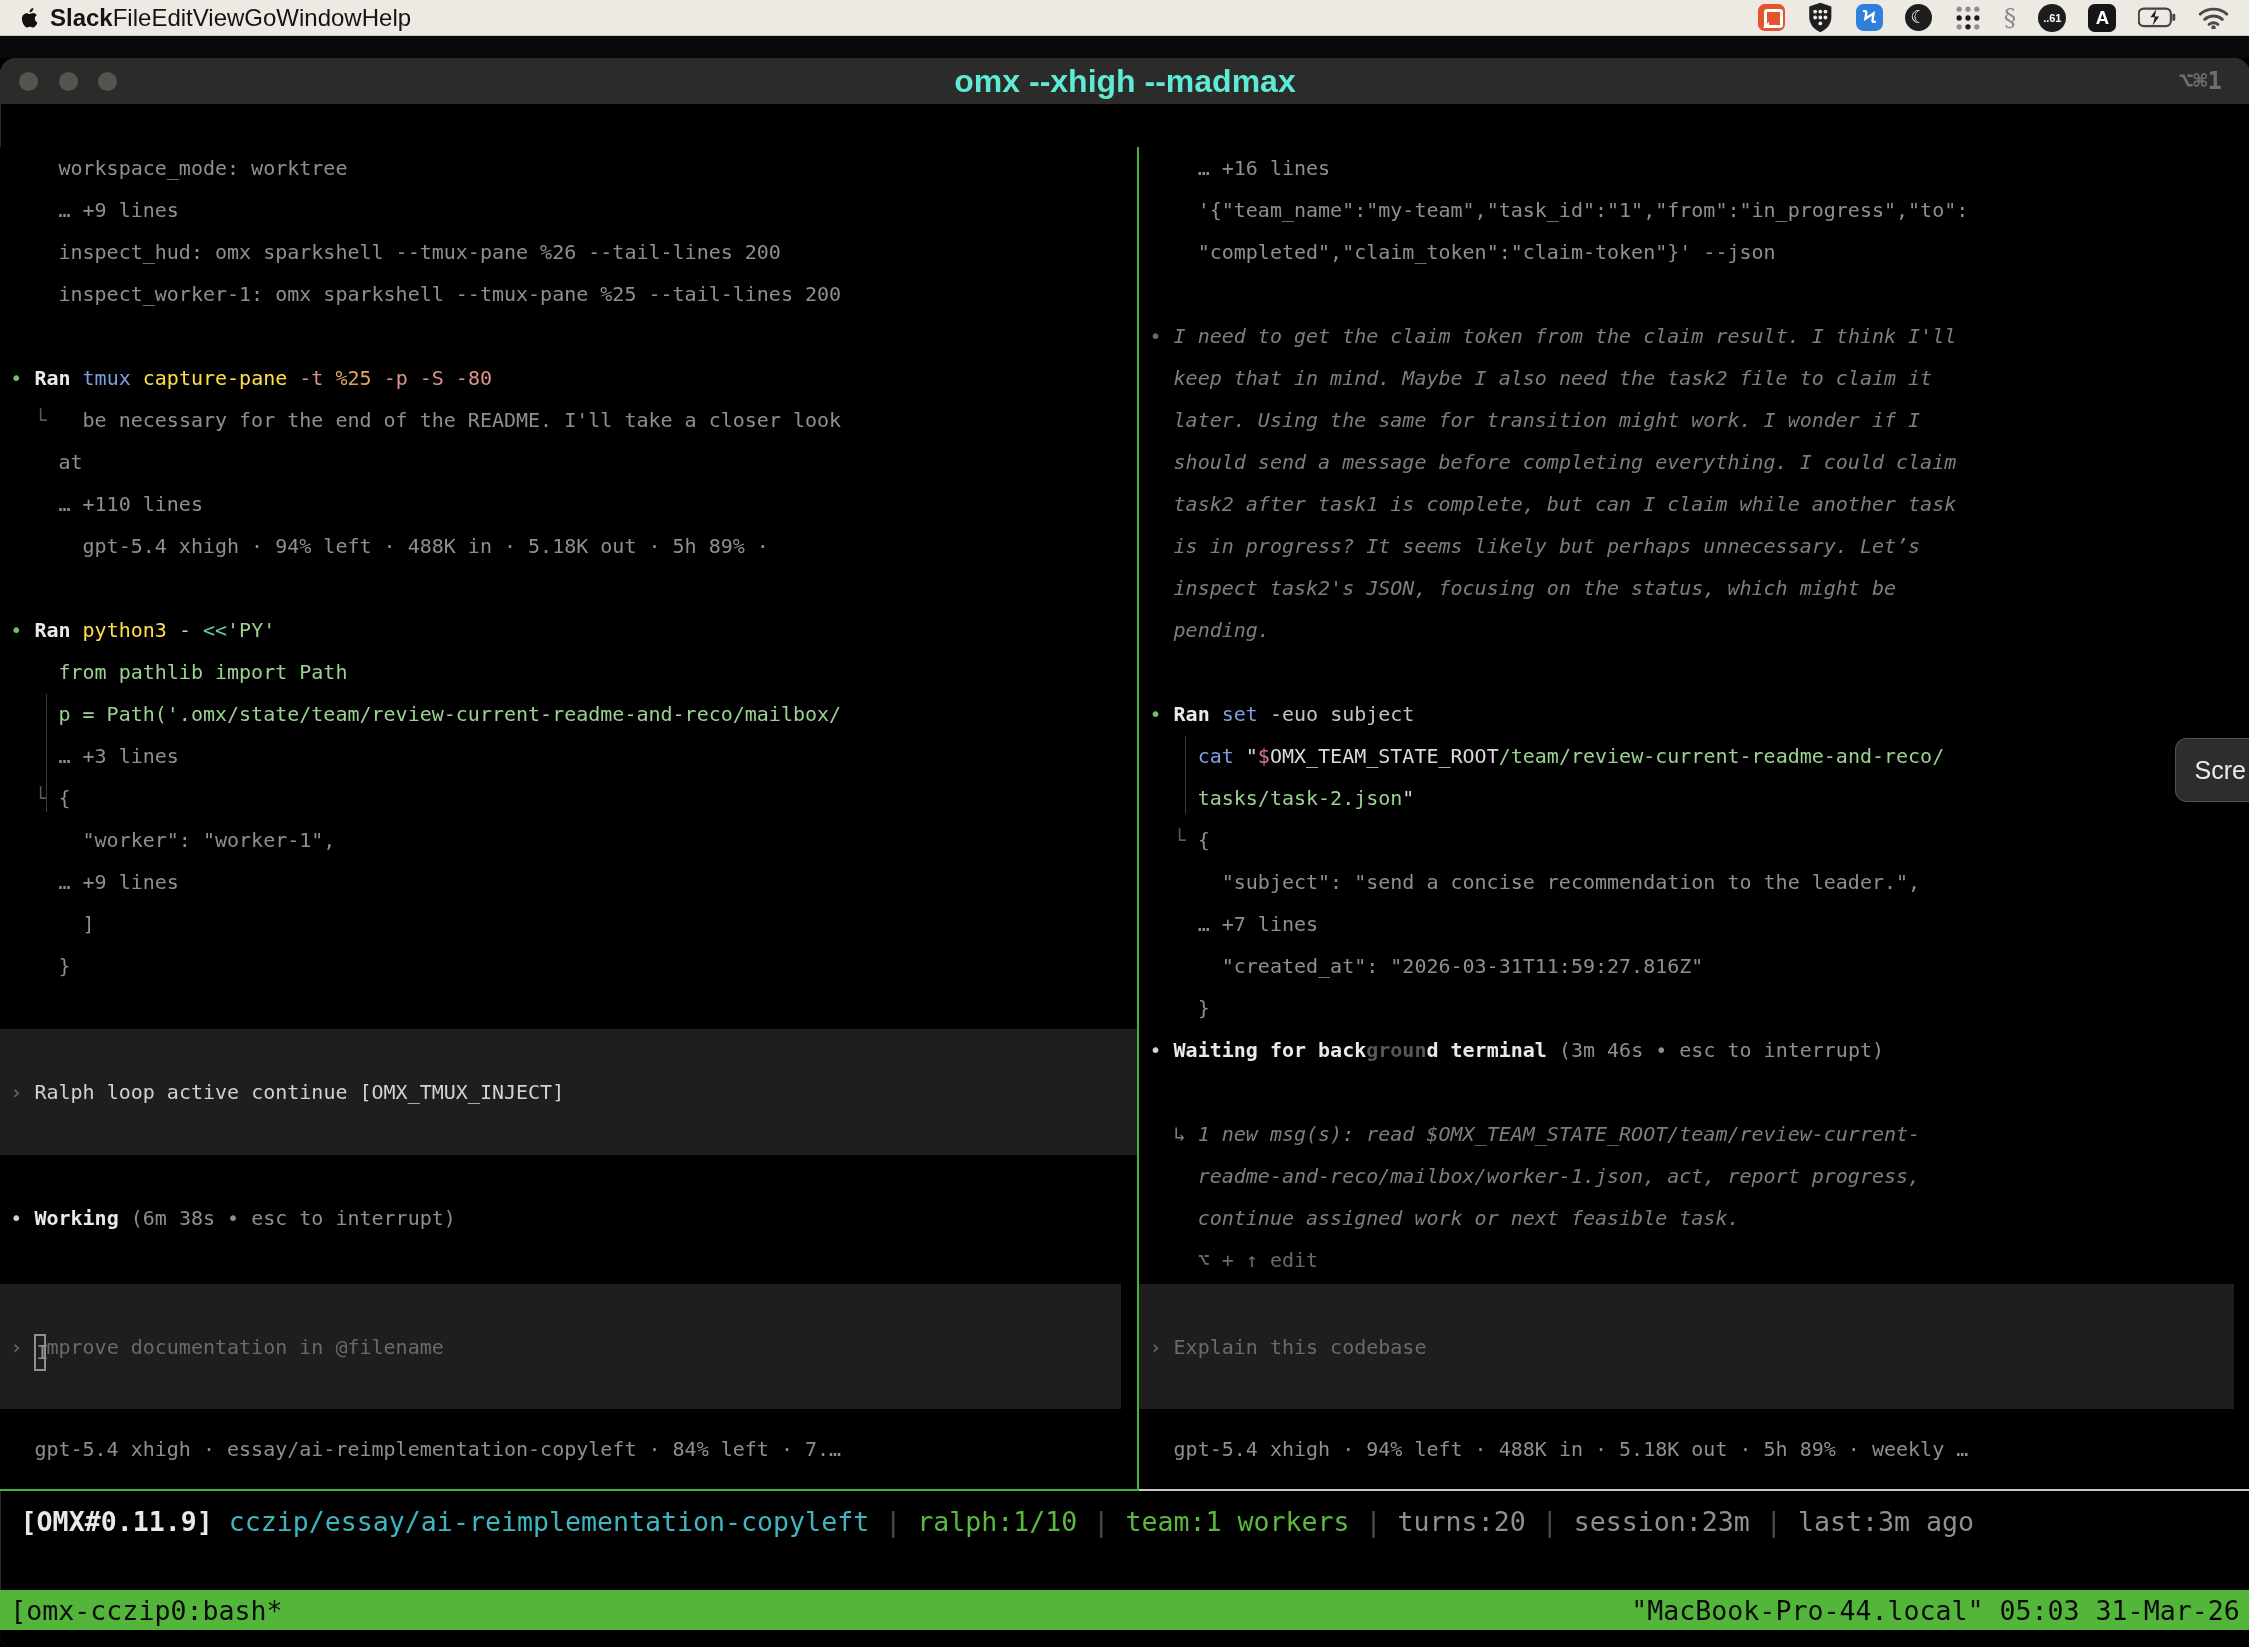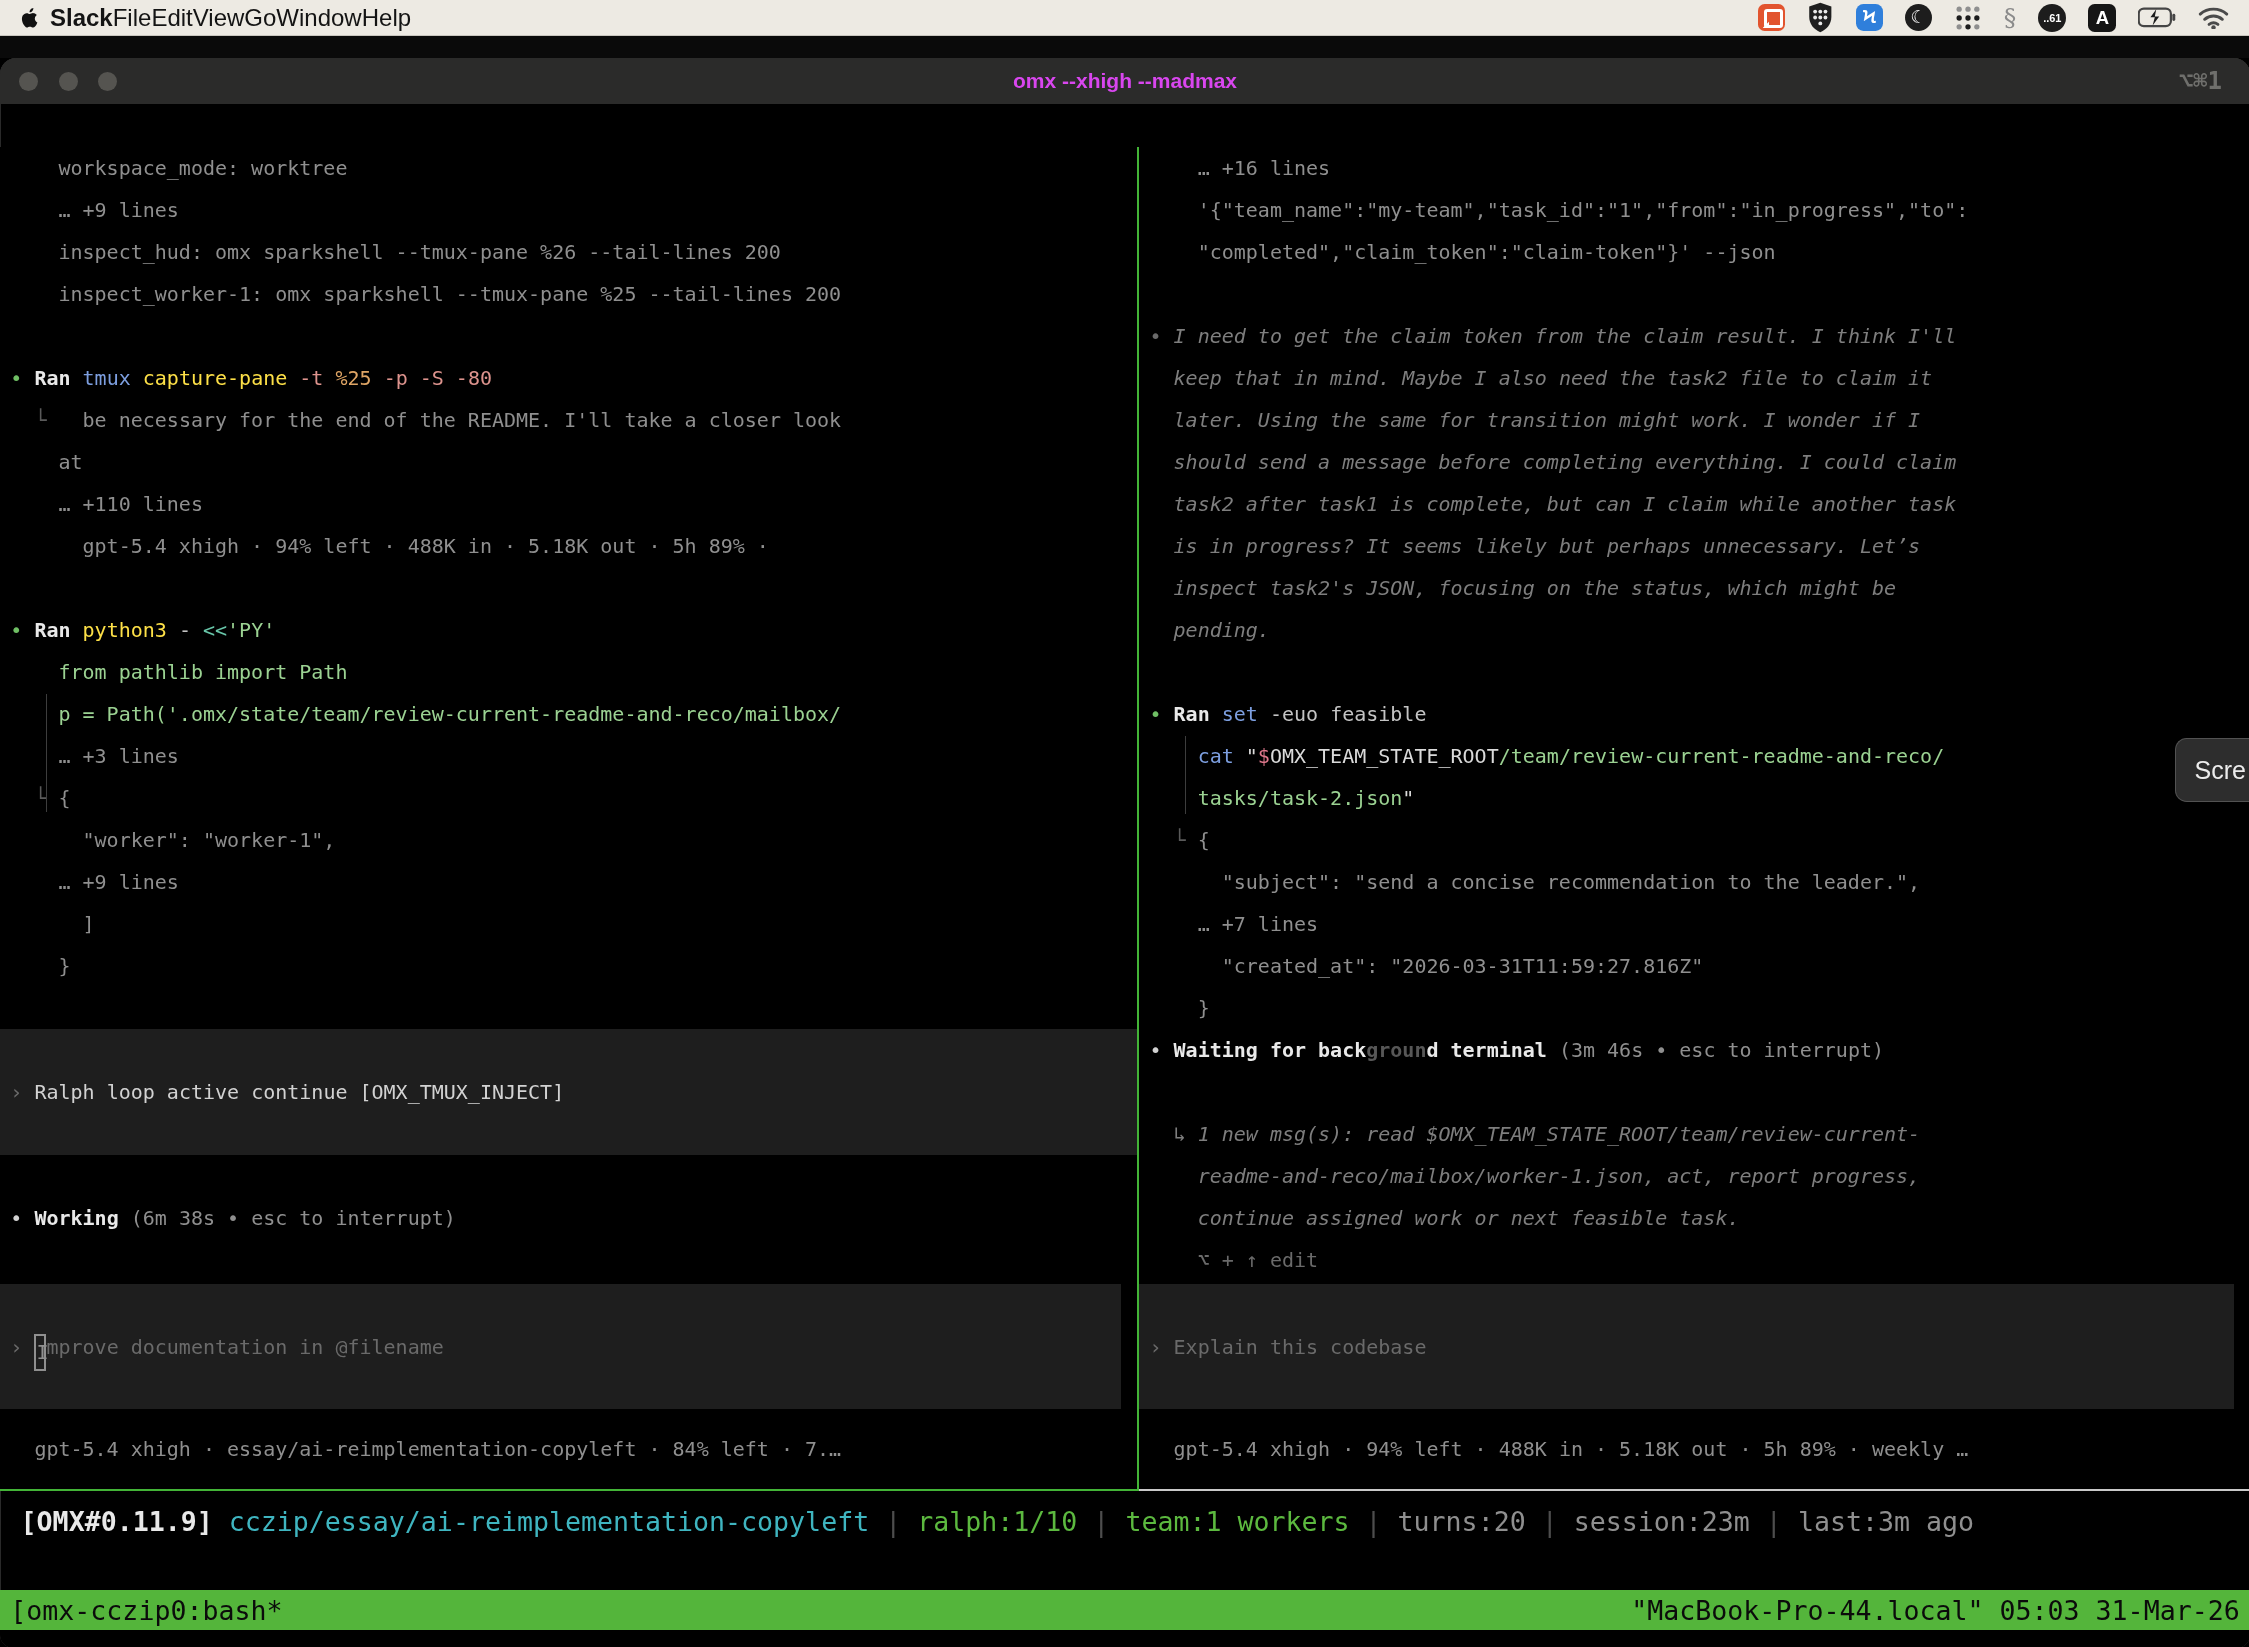--- a/index.html
+++ b/index.html
@@ -37,21 +37,21 @@
   .gap{height:22px;background:#0a0a0a;}
 
   
   .window{height:1590px;background:#000;border-radius:16px 16px 13.3px 13.3px;
           display:flex;flex-direction:column;overflow:hidden;
           box-shadow:0 0 0 0.7px #3c3c3c inset;}
   .titlebar{height:46px;background:#2b2b2a;position:relative;flex:none;
             display:flex;align-items:center;justify-content:center;}
   .lights{position:absolute;left:19px;top:0;bottom:0;display:flex;align-items:center;gap:20.7px;}
   .light{width:19px;height:19px;border-radius:50%;background:#555450;}
-  .wtitle{color:#d946ef;font-size:21px;font-weight:600;
+  .wtitle{color:#5eead4;font-size:32px;font-weight:600;
           font-family:"Liberation Sans","DejaVu Sans",sans-serif;}
   .wshort{position:absolute;right:28px;color:#6f6f6c;font-size:24px;font-weight:700;}
 
   
   .terminal{height:1344px;flex:none;display:flex;background:#000;font-size:20px;line-height:42px;margin-top:43px;}
   .pane{position:relative;overflow:hidden;}
   .pane-left{width:1137px;border-bottom:2.2px solid #43b437;}
   .vdivider{width:2.2px;background:#43b437;flex:none;}
   .pane-right{flex:1;border-bottom:2.2px solid #c9c9c9;}
   .ln{height:42px;white-space:pre;}
@@ -247,21 +247,21 @@
           <div class="ln" style="padding-left: calc(0ch + 10.3px);">&nbsp;</div>
           <div class="ln" style="padding-left: calc(0ch + 10.3px);"><span class="t-dim">• </span><span class="t-ital">I need to get the claim token from the claim result. I think I'll</span></div>
           <div class="ln" style="padding-left: calc(2ch + 10.3px);"><span class="t-ital">keep that in mind. Maybe I also need the task2 file to claim it</span></div>
           <div class="ln" style="padding-left: calc(2ch + 10.3px);"><span class="t-ital">later. Using the same for transition might work. I wonder if I</span></div>
           <div class="ln" style="padding-left: calc(2ch + 10.3px);"><span class="t-ital">should send a message before completing everything. I could claim</span></div>
           <div class="ln" style="padding-left: calc(2ch + 10.3px);"><span class="t-ital">task2 after task1 is complete, but can I claim while another task</span></div>
           <div class="ln" style="padding-left: calc(2ch + 10.3px);"><span class="t-ital">is in progress? It seems likely but perhaps unnecessary. Let’s</span></div>
           <div class="ln" style="padding-left: calc(2ch + 10.3px);"><span class="t-ital">inspect task2's JSON, focusing on the status, which might be</span></div>
           <div class="ln" style="padding-left: calc(2ch + 10.3px);"><span class="t-ital">pending.</span></div>
           <div class="ln" style="padding-left: calc(0ch + 10.3px);">&nbsp;</div>
-          <div class="ln" style="padding-left: calc(0ch + 10.3px);"><span class="t-bul">• </span><span class="t-w">Ran </span><span class="t-blue">set </span><span class="t-gray2">-euo feasible</span></div>
+          <div class="ln" style="padding-left: calc(0ch + 10.3px);"><span class="t-bul">• </span><span class="t-w">Ran </span><span class="t-blue">set </span><span class="t-gray2">-euo subject</span></div>
           <div class="ln" style="padding-left: calc(4ch + 10.3px);"><span class="t-blue">cat </span><span class="t-wq">"</span><span class="t-pink">$</span><span class="t-wq">OMX_TEAM_STATE_ROOT</span><span class="t-grn">/team/review-current-readme-and-reco/</span></div>
           <div class="ln" style="padding-left: calc(4ch + 10.3px);"><span class="t-grn">tasks/task-2.json</span><span class="t-wq">"</span></div>
           <div class="ln" style="padding-left: calc(2ch + 10.3px);"><span class="t-guide">└ </span><span class="t-out">{</span></div>
           <div class="ln" style="padding-left: calc(6ch + 10.3px);"><span class="t-out">"subject": "send a concise recommendation to the leader.",</span></div>
           <div class="ln" style="padding-left: calc(4ch + 10.3px);"><span class="t-out">… +7 lines</span></div>
           <div class="ln" style="padding-left: calc(6ch + 10.3px);"><span class="t-out">"created_at": "2026-03-31T11:59:27.816Z"</span></div>
           <div class="ln" style="padding-left: calc(4ch + 10.3px);"><span class="t-out">}</span></div>
           <div class="ln" style="padding-left: calc(0ch + 10.3px);"><span class="t-plain">• </span><span class="t-w">Waiting for back</span><span class="t-shim">groun</span><span class="t-w">d terminal </span><span class="t-out">(3m 46s • esc to interrupt)</span></div>
           <div class="ln" style="padding-left: calc(0ch + 10.3px);">&nbsp;</div>
           <div class="ln" style="padding-left: calc(2ch + 10.3px);"><span class="t-ital">↳ 1 new msg(s): read $OMX_TEAM_STATE_ROOT/team/review-current-</span></div>

